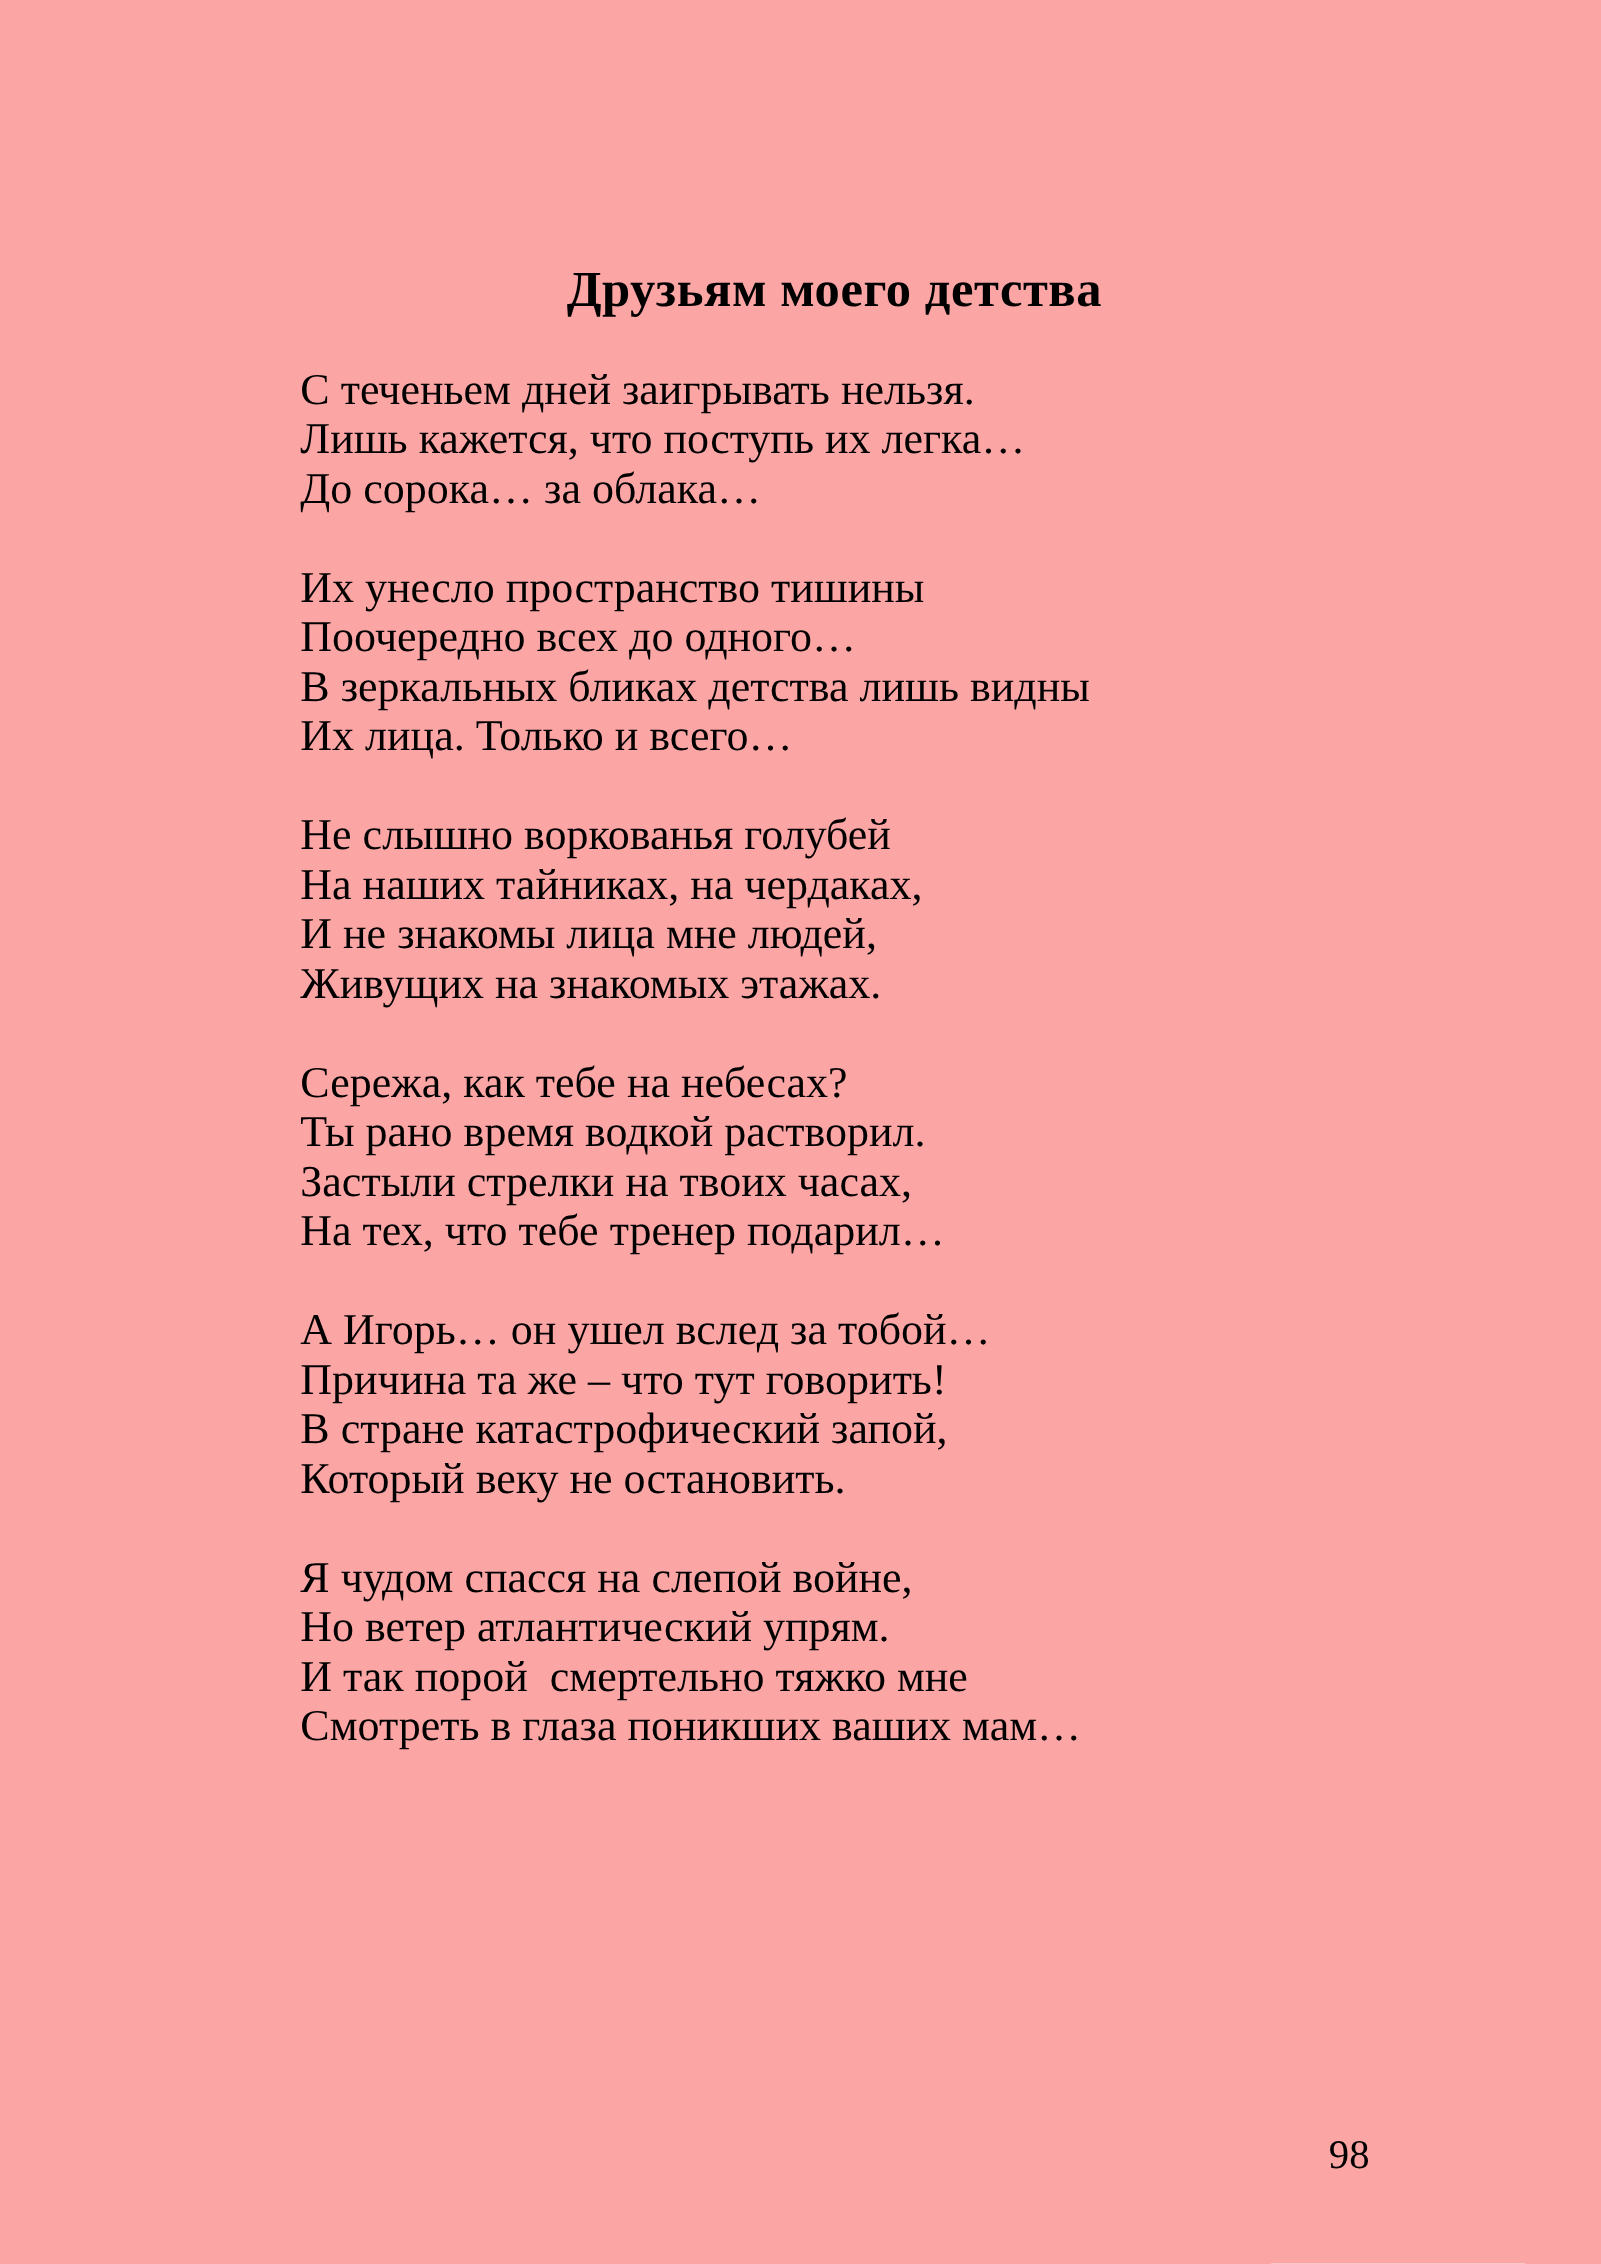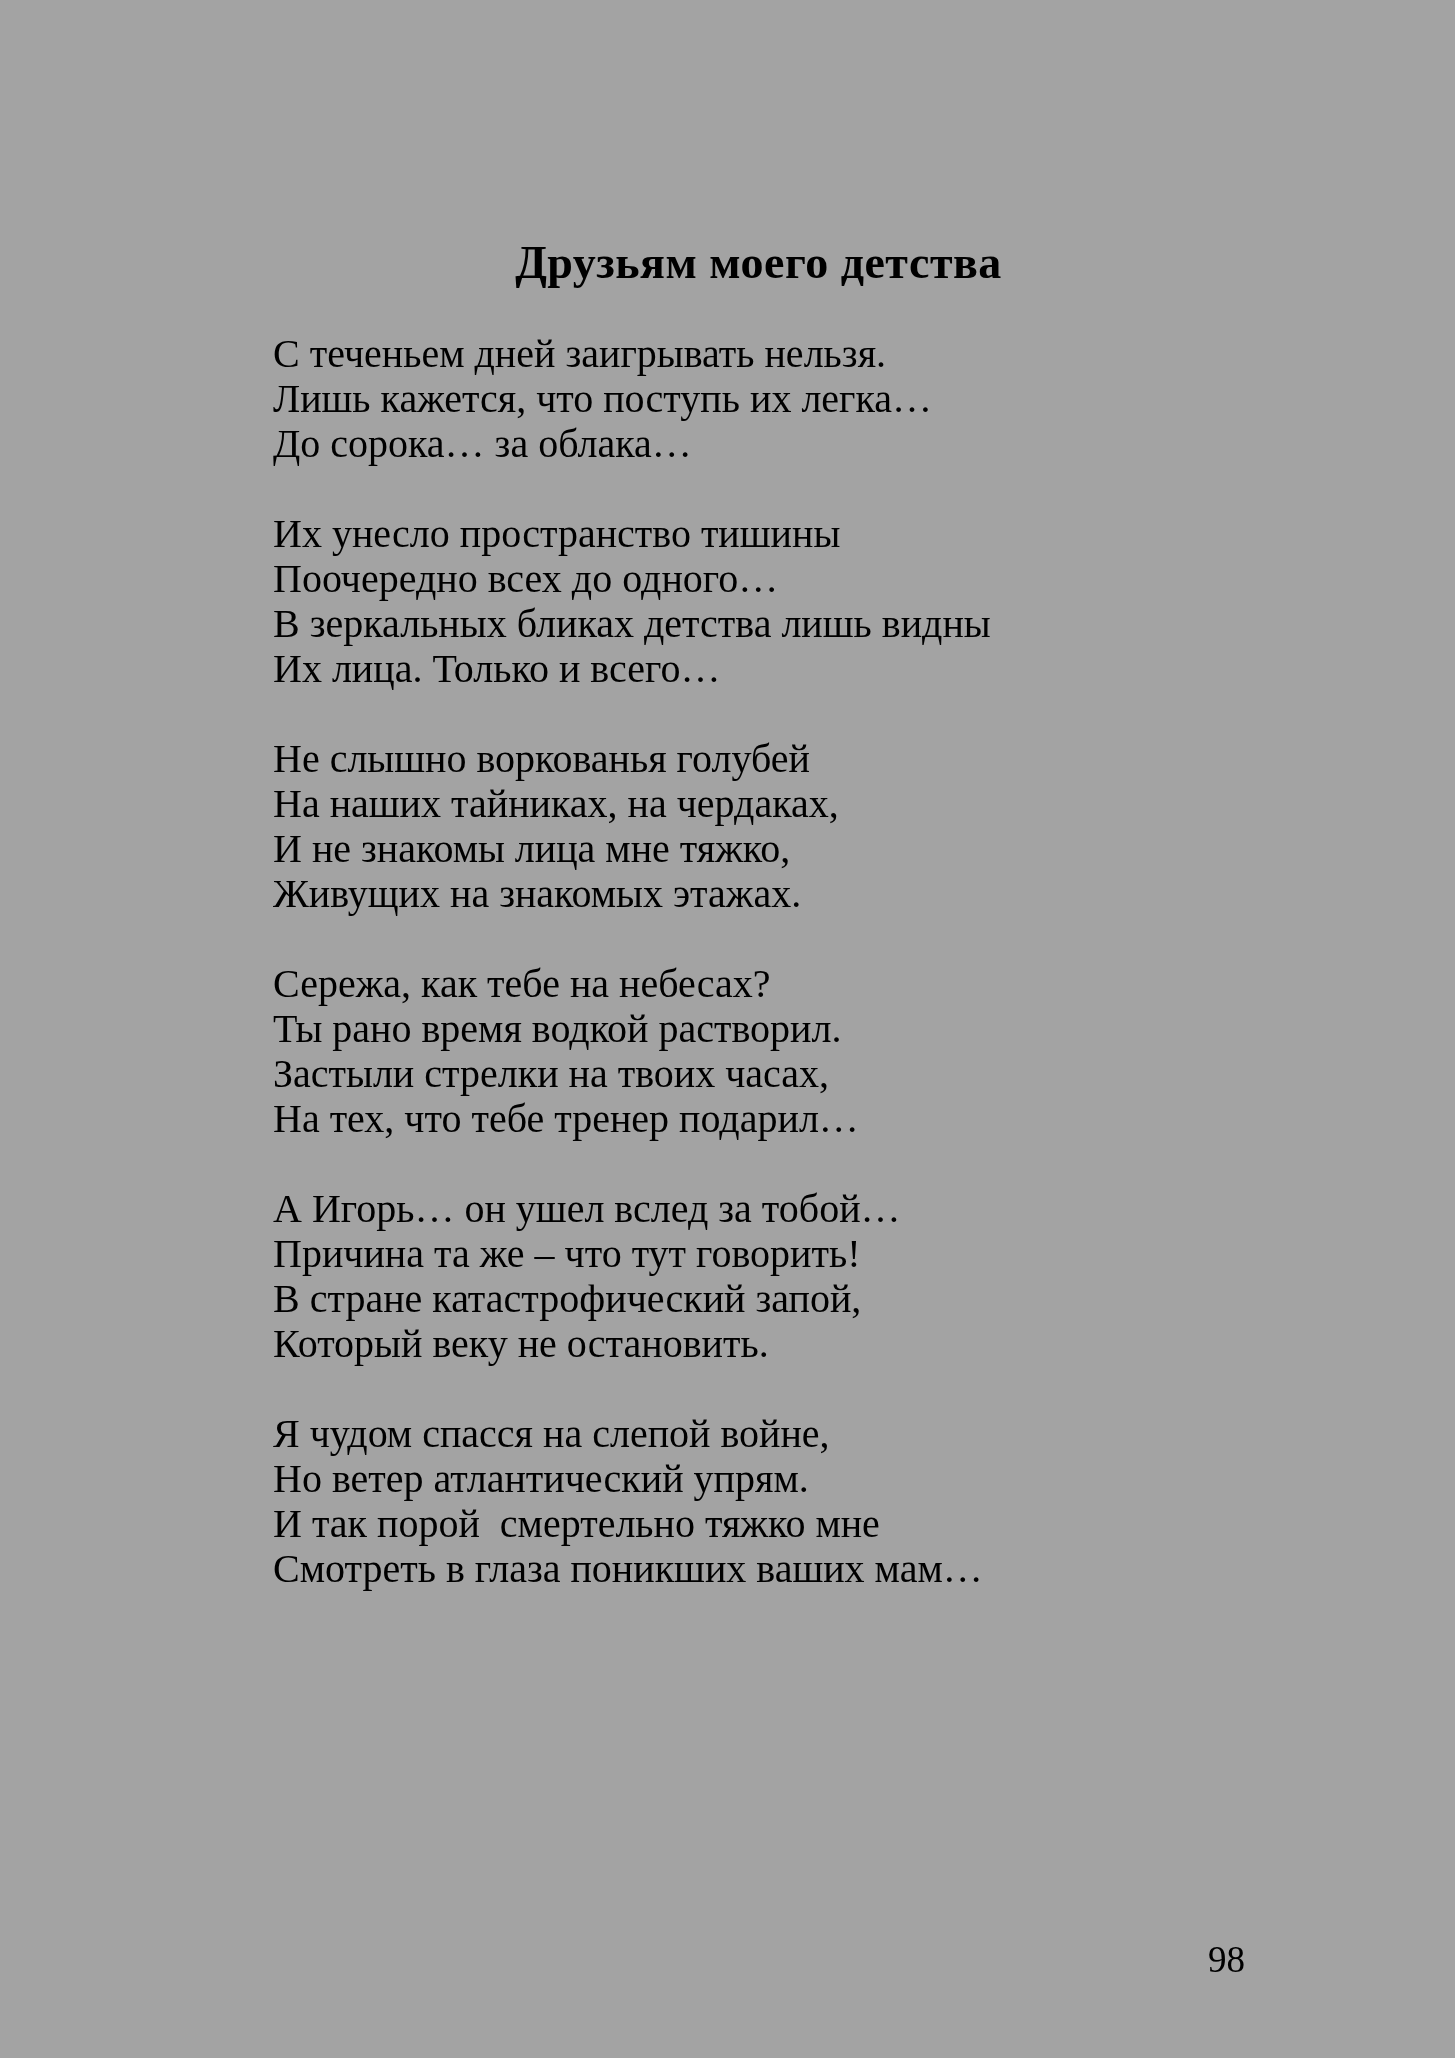--- a/index.html
+++ b/index.html
@@ -4,21 +4,21 @@
 <style>
   html, body {
     margin: 0;
     padding: 0;
     background: #ffffff;
   }
   .page {
     position: relative;
     width: 1455px;
     height: 2058px;
-    background: #a3a3a3;
+    background: #fca5a5;
     color: #000000;
     font-family: "Liberation Serif", "DejaVu Serif", serif;
     overflow: hidden;
   }
   .title {
     position: absolute;
     top: 236px;
     left: 272px;
     width: 973px;
     margin: 0;
@@ -71,21 +71,21 @@
     <div class="stanza">
       <p>Их унесло пространство тишины</p>
       <p>Поочередно всех до одного…</p>
       <p>В зеркальных бликах детства лишь видны</p>
       <p>Их лица. Только и всего…</p>
     </div>
 
     <div class="stanza">
       <p>Не слышно воркованья голубей</p>
       <p>На наших тайниках, на чердаках,</p>
-      <p>И не знакомы лица мне тяжко,</p>
+      <p>И не знакомы лица мне людей,</p>
       <p>Живущих на знакомых этажах.</p>
     </div>
 
     <div class="stanza">
       <p>Сережа, как тебе на небесах?</p>
       <p>Ты рано время водкой растворил.</p>
       <p>Застыли стрелки на твоих часах,</p>
       <p>На тех, что тебе тренер подарил…</p>
     </div>
 

